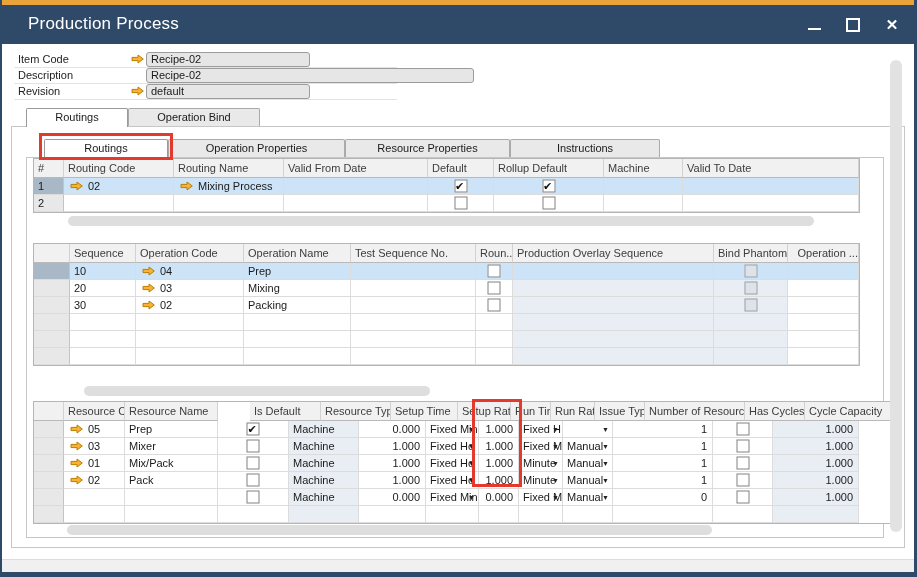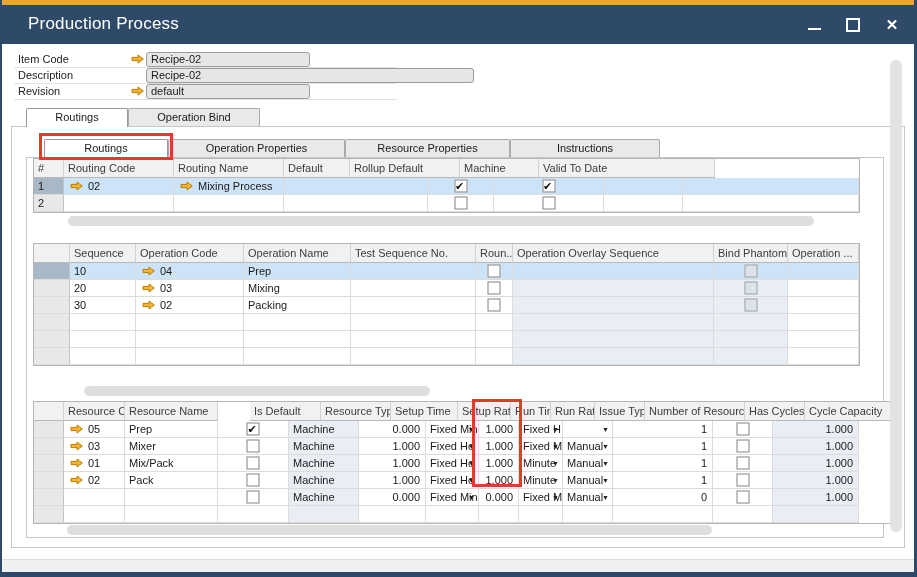--- a/index.html
+++ b/index.html
@@ -108,20 +108,21 @@
       <div class="tab" style="left: 345px; top: 139px; width: 165px;">Resource Properties</div>
       <div class="tab" style="left: 510px; top: 139px; width: 150px;">Instructions</div>
     </div>
   <div class="pane" style="left:26px;top:157px;width:858px;height:381px;"></div>
 
   <div id="routings-grid" class="grid" style="left: 33px; top: 158px;">
       <div class="tr thead">
         <div class="td rowhead" style="width: 30px;">#</div>
         <div class="td" style="width: 110px;">Routing Code</div>
         <div class="td" style="width: 110px;">Routing Name</div>
+        <div class="td" style="width: 144px;">Valid From Date</div>
         <div class="td" style="width: 66px;">Default</div>
         <div class="td" style="width: 110px;">Rollup Default</div>
         <div class="td" style="width: 79px;">Machine</div>
         <div class="td" style="width: 176px;">Valid To Date</div>
       </div>
       <div class="tr sel">
         <div class="td rowhead" style="width: 30px;">1</div>
         <div class="td" style="width: 110px;"><span class="cellarrow"><svg width="13" height="10" viewBox="0 0 13 10">
               <path d="M1 3.4 H7 V1 L12.3 5 L7 9 V6.6 H1 Z" fill="#f9b233" stroke="#b87e00" stroke-width="1"></path>
             </svg></span>02</div>
@@ -154,23 +155,23 @@
       </div>
     </div>
   <div id="operations-grid" class="grid" style="left: 33px; top: 243px;">
       <div class="tr thead">
         <div class="td rowhead" style="width: 36px;"></div>
         <div class="td" style="width: 66px;">Sequence</div>
         <div class="td" style="width: 108px;">Operation Code</div>
         <div class="td" style="width: 107px;">Operation Name</div>
         <div class="td" style="width: 125px;">Test Sequence No.</div>
         <div class="td" style="width: 37px;">Roun...</div>
-        <div class="td" style="width: 201px;">Operation Overlay Sequence</div>
+        <div class="td" style="width: 201px;">Production Overlay Sequence</div>
         <div class="td" style="width: 74px;">Bind Phantom...</div>
-        <div class="td" style="width: 71px;">Operation ...</div>
+        <div class="td" style="width: 71px; text-align: right;">Operation ...</div>
       </div>
       <div class="tr sel">
         <div class="td rowhead" style="width: 36px;"></div>
         <div class="td" style="width: 66px;">10</div>
         <div class="td" style="width: 108px;"><span class="cellarrow"><svg width="13" height="10" viewBox="0 0 13 10">
               <path d="M1 3.4 H7 V1 L12.3 5 L7 9 V6.6 H1 Z" fill="#f9b233" stroke="#b87e00" stroke-width="1"></path>
             </svg></span>04</div>
         <div class="td" style="width: 107px;">Prep</div>
         <div class="td" style="width: 125px;"></div>
         <div class="td" style="width: 37px;">

